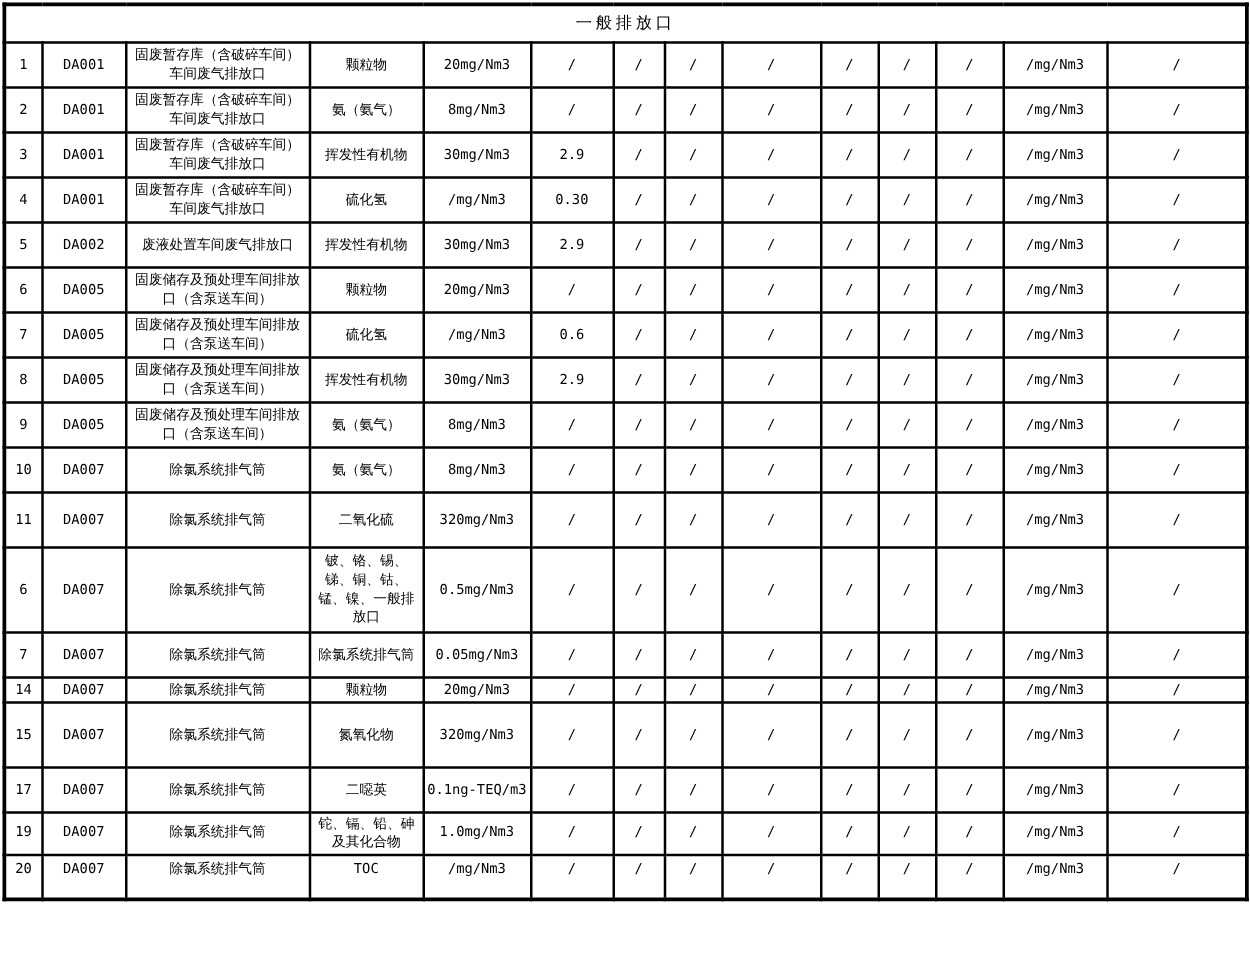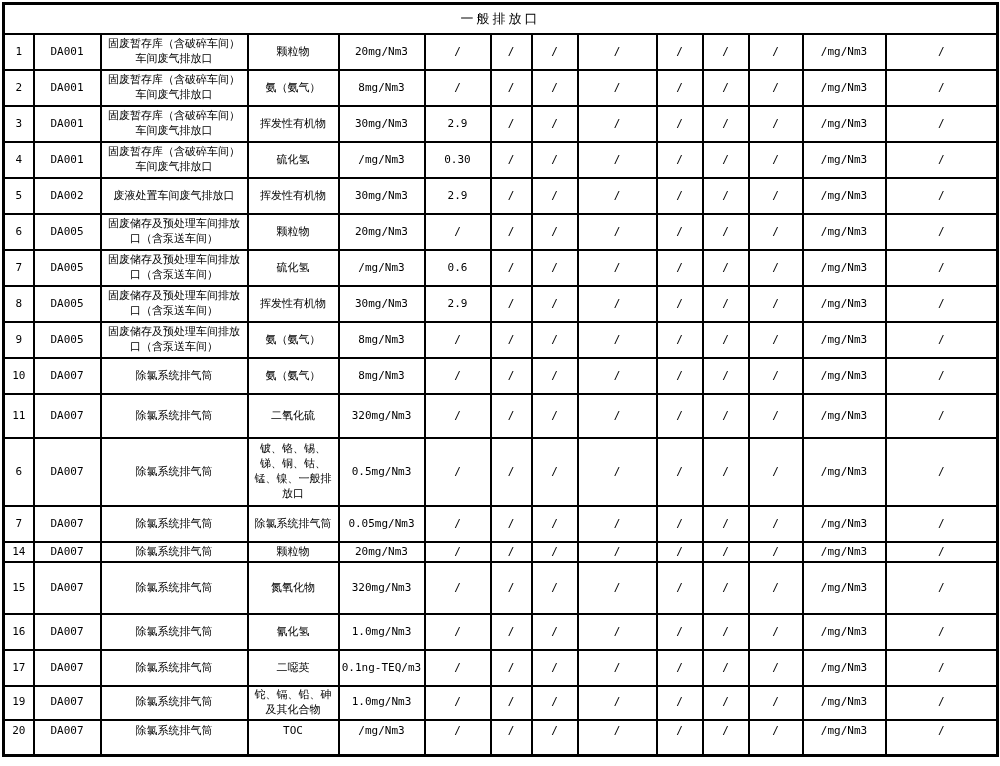--- a/index.html
+++ b/index.html
@@ -297,36 +297,20 @@
         <td>/</td>
         <td>/</td>
         <td>/</td>
         <td>/</td>
         <td>/</td>
         <td>/</td>
         <td>/</td>
         <td>/mg/Nm3</td>
         <td>/</td>
       </tr>
-      <tr style="height: 36px;">
-        <td>16</td>
-        <td>DA007</td>
-        <td>除氯系统排气筒</td>
-        <td>氰化氢</td>
-        <td>1.0mg/Nm3</td>
-        <td>/</td>
-        <td>/</td>
-        <td>/</td>
-        <td>/</td>
-        <td>/</td>
-        <td>/</td>
-        <td>/</td>
-        <td>/mg/Nm3</td>
-        <td>/</td>
-      </tr>
       <tr style="height: 36px; margin-top: 22px;">
         <td>17</td>
         <td>DA007</td>
         <td>除氯系统排气筒</td>
         <td>二噁英</td>
         <td>0.1ng-TEQ/m3</td>
         <td>/</td>
         <td>/</td>
         <td>/</td>
         <td>/</td>

